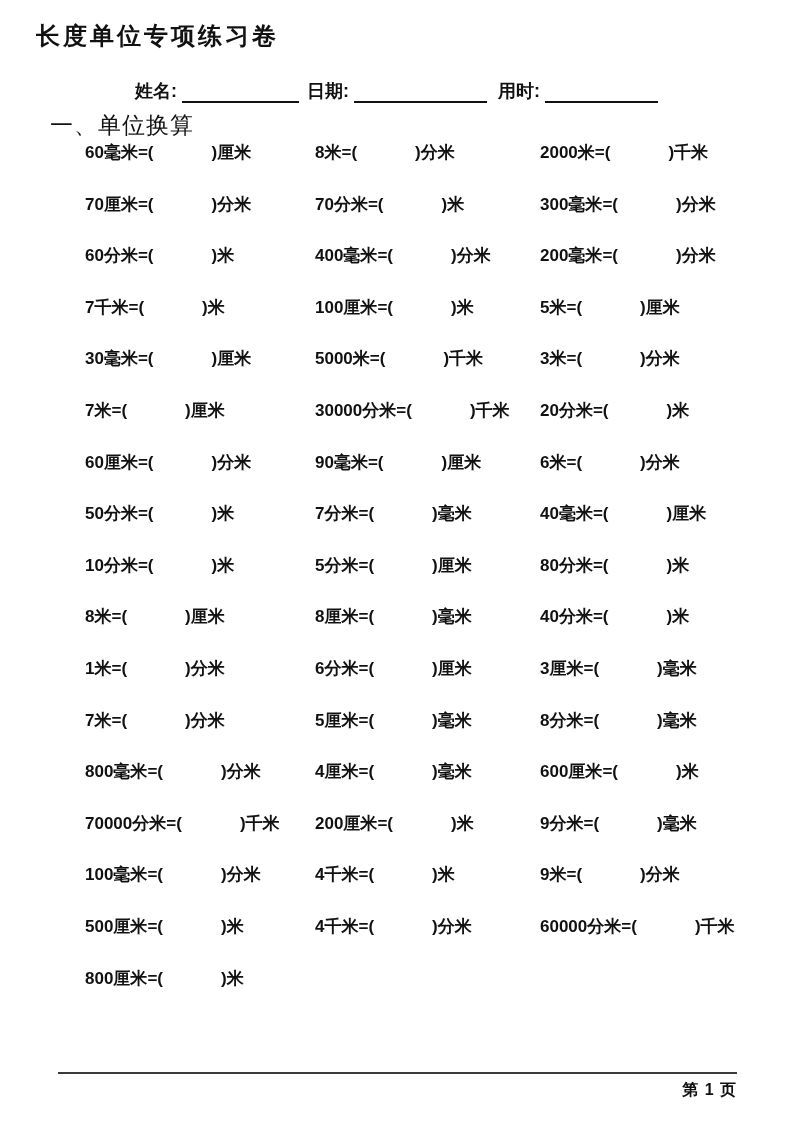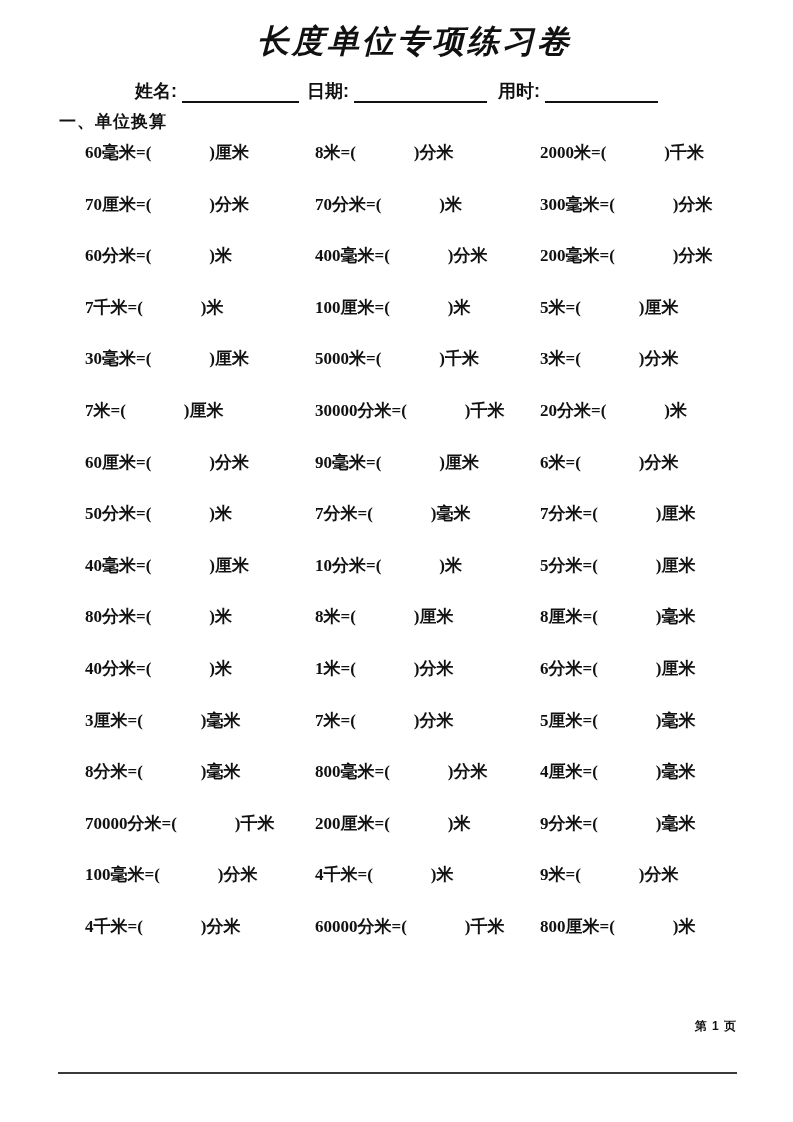--- a/index.html
+++ b/index.html
@@ -11,26 +11,25 @@
     background: #ffffff;
     color: #111111;
     font-family: "Liberation Sans", "DejaVu Sans", sans-serif;
     overflow: hidden;
   }
   .title {
     position: absolute;
     top: 20px;
     left: 36px;
     right: 0;
-    text-align: center;
-    font-size: 32px;
+    text-align: left;
+    font-size: 24px;
     font-weight: bold;
     letter-spacing: 3px;
     white-space: nowrap;
-    font-style: italic;
   }
   .meta-row {
     position: absolute;
     top: 78px;
     left: 135px;
     display: flex;
     align-items: flex-end;
     height: 25px;
     font-size: 18px;
     font-weight: bold;
@@ -42,57 +41,56 @@
     height: 21px;
     border-bottom: 2px solid #111111;
     margin-left: 5px;
   }
   .b1 { width: 117px; margin-right: 8px; }
   .b2 { width: 133px; margin-right: 11px; }
   .b3 { width: 113px; }
   .section-title {
     position: absolute;
     top: 110px;
-    left: 59px;
-    font-size: 17px;
-    font-weight: bold;
+    left: 50px;
+    font-size: 23px;
+    font-weight: normal;
     letter-spacing: 1px;
   }
   .grid {
     position: absolute;
     top: 137px;
     left: 85px;
     width: 670px;
     display: grid;
     grid-template-columns: 230px 225px 1fr;
   }
   .problem {
     height: 51.6px;
     box-sizing: border-box;
     padding-top: 6px;
     font-size: 17px;
     font-weight: bold;
     line-height: 20px;
     white-space: nowrap;
-    font-family: Liberation Serif, serif;
   }
   .gap { display: inline-block; width: 58px; }
   .footer-line {
     position: absolute;
     left: 58px;
     right: 56px;
     top: 1072px;
     height: 2px;
     background: #3a3a3a;
   }
   .page-num {
     position: absolute;
     right: 56px;
-    top: 1018px;
-    font-size: 12px;
+    top: 1080px;
+    font-size: 16px;
     font-weight: bold;
     letter-spacing: 1px;
   }
 </style>
 </head>
 <body>
 
 <div class="page">
 
   <div class="title">长度单位专项练习卷</div>
@@ -125,42 +123,43 @@
       <div class="problem"><span>5000米</span><span>=(</span><span class="gap"></span><span>)</span><span>千米</span></div>
       <div class="problem"><span>3米</span><span>=(</span><span class="gap"></span><span>)</span><span>分米</span></div>
       <div class="problem"><span>7米</span><span>=(</span><span class="gap"></span><span>)</span><span>厘米</span></div>
       <div class="problem"><span>30000分米</span><span>=(</span><span class="gap"></span><span>)</span><span>千米</span></div>
       <div class="problem"><span>20分米</span><span>=(</span><span class="gap"></span><span>)</span><span>米</span></div>
       <div class="problem"><span>60厘米</span><span>=(</span><span class="gap"></span><span>)</span><span>分米</span></div>
       <div class="problem"><span>90毫米</span><span>=(</span><span class="gap"></span><span>)</span><span>厘米</span></div>
       <div class="problem"><span>6米</span><span>=(</span><span class="gap"></span><span>)</span><span>分米</span></div>
       <div class="problem"><span>50分米</span><span>=(</span><span class="gap"></span><span>)</span><span>米</span></div>
       <div class="problem"><span>7分米</span><span>=(</span><span class="gap"></span><span>)</span><span>毫米</span></div>
-      <div class="problem"><span>7分米</span><span>=(</span><span class="gap"></span><span>)</span><span>厘米</span></div>
       <div class="problem"><span>40毫米</span><span>=(</span><span class="gap"></span><span>)</span><span>厘米</span></div>
       <div class="problem"><span>10分米</span><span>=(</span><span class="gap"></span><span>)</span><span>米</span></div>
       <div class="problem"><span>5分米</span><span>=(</span><span class="gap"></span><span>)</span><span>厘米</span></div>
       <div class="problem"><span>80分米</span><span>=(</span><span class="gap"></span><span>)</span><span>米</span></div>
       <div class="problem"><span>8米</span><span>=(</span><span class="gap"></span><span>)</span><span>厘米</span></div>
       <div class="problem"><span>8厘米</span><span>=(</span><span class="gap"></span><span>)</span><span>毫米</span></div>
       <div class="problem"><span>40分米</span><span>=(</span><span class="gap"></span><span>)</span><span>米</span></div>
       <div class="problem"><span>1米</span><span>=(</span><span class="gap"></span><span>)</span><span>分米</span></div>
       <div class="problem"><span>6分米</span><span>=(</span><span class="gap"></span><span>)</span><span>厘米</span></div>
       <div class="problem"><span>3厘米</span><span>=(</span><span class="gap"></span><span>)</span><span>毫米</span></div>
       <div class="problem"><span>7米</span><span>=(</span><span class="gap"></span><span>)</span><span>分米</span></div>
       <div class="problem"><span>5厘米</span><span>=(</span><span class="gap"></span><span>)</span><span>毫米</span></div>
       <div class="problem"><span>8分米</span><span>=(</span><span class="gap"></span><span>)</span><span>毫米</span></div>
       <div class="problem"><span>800毫米</span><span>=(</span><span class="gap"></span><span>)</span><span>分米</span></div>
       <div class="problem"><span>4厘米</span><span>=(</span><span class="gap"></span><span>)</span><span>毫米</span></div>
+      <div class="problem"><span>600厘米</span><span>=(</span><span class="gap"></span><span>)</span><span>米</span></div>
       <div class="problem"><span>70000分米</span><span>=(</span><span class="gap"></span><span>)</span><span>千米</span></div>
       <div class="problem"><span>200厘米</span><span>=(</span><span class="gap"></span><span>)</span><span>米</span></div>
       <div class="problem"><span>9分米</span><span>=(</span><span class="gap"></span><span>)</span><span>毫米</span></div>
       <div class="problem"><span>100毫米</span><span>=(</span><span class="gap"></span><span>)</span><span>分米</span></div>
       <div class="problem"><span>4千米</span><span>=(</span><span class="gap"></span><span>)</span><span>米</span></div>
       <div class="problem"><span>9米</span><span>=(</span><span class="gap"></span><span>)</span><span>分米</span></div>
+      <div class="problem"><span>500厘米</span><span>=(</span><span class="gap"></span><span>)</span><span>米</span></div>
       <div class="problem"><span>4千米</span><span>=(</span><span class="gap"></span><span>)</span><span>分米</span></div>
       <div class="problem"><span>60000分米</span><span>=(</span><span class="gap"></span><span>)</span><span>千米</span></div>
       <div class="problem"><span>800厘米</span><span>=(</span><span class="gap"></span><span>)</span><span>米</span></div>
     </div>
 
   <div class="footer-line"></div>
   <div class="page-num">第 1 页</div>
 
 </div>
 

